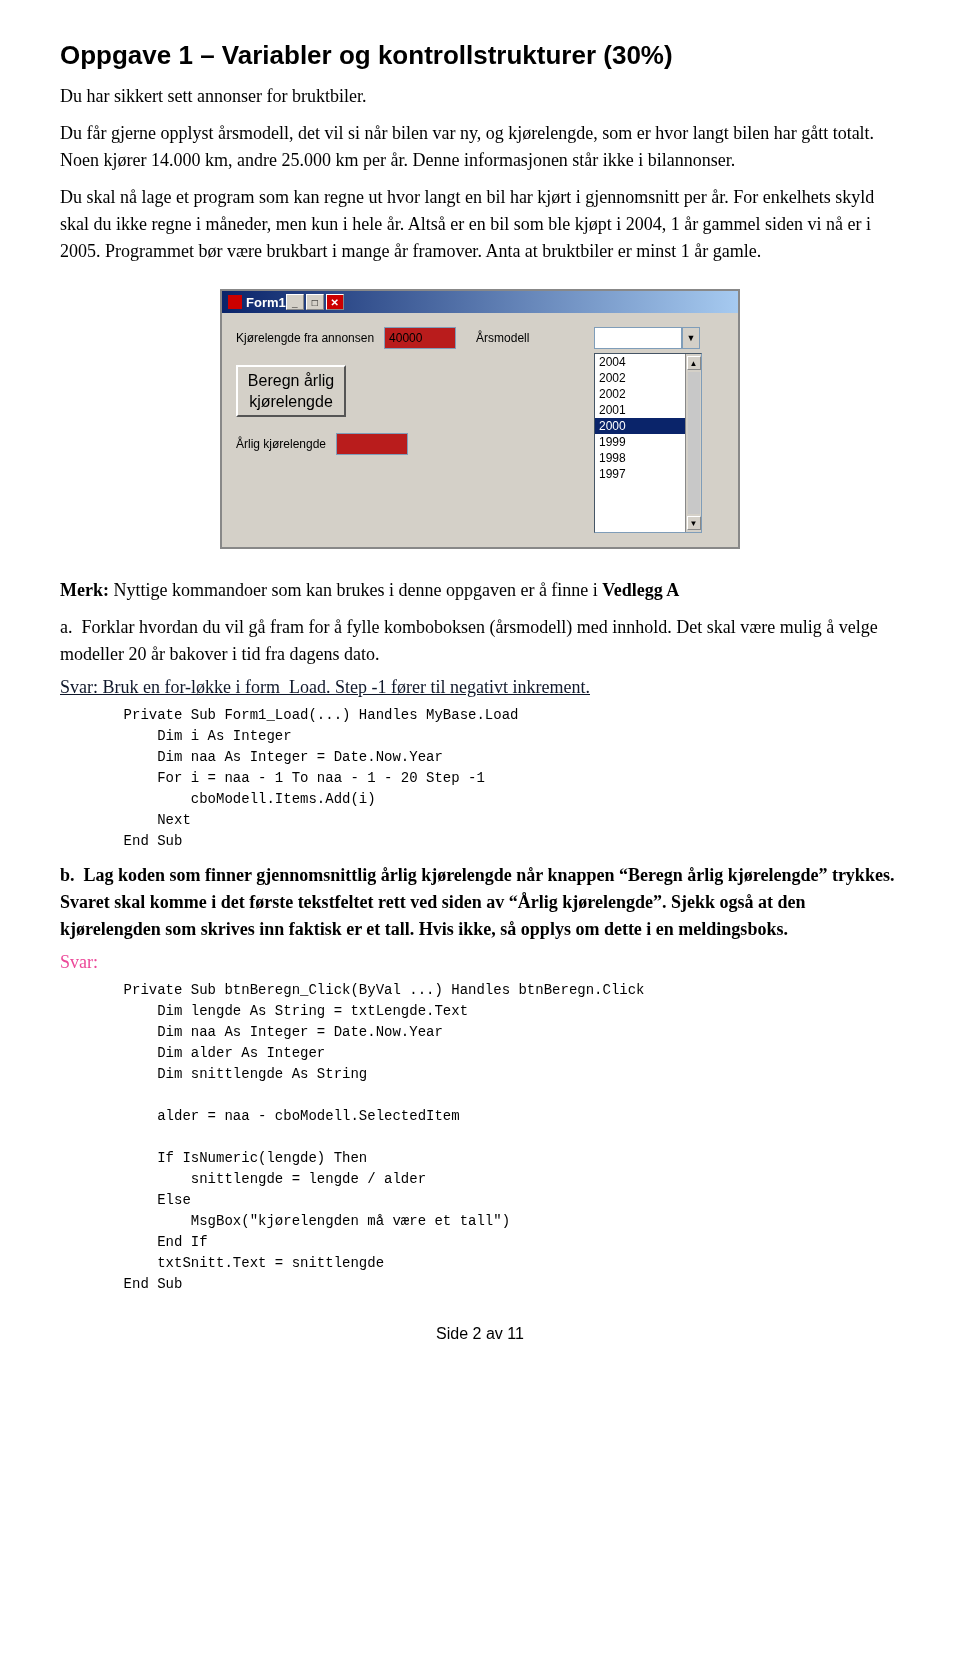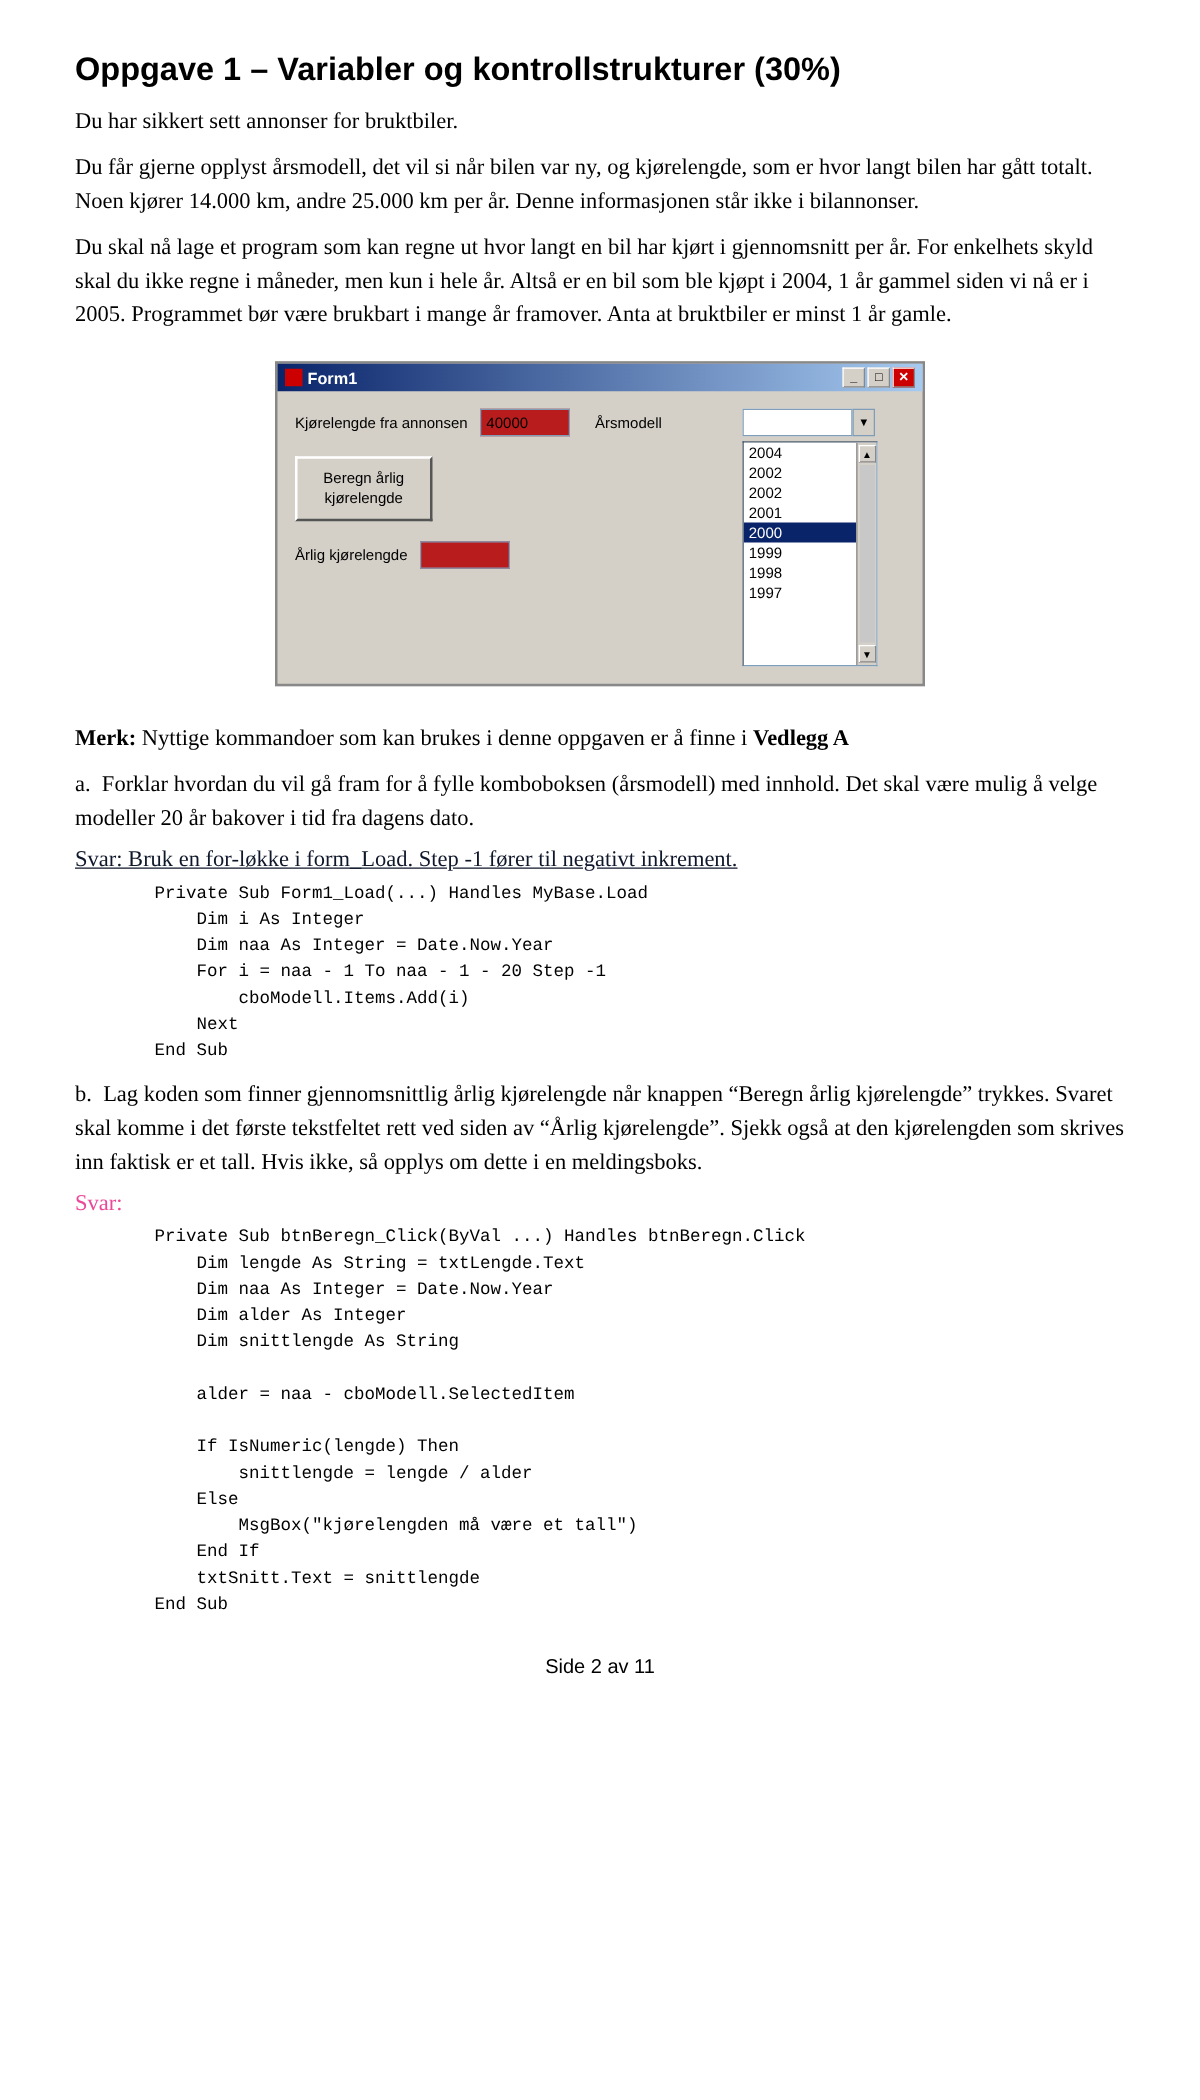--- a/index.html
+++ b/index.html
@@ -33,21 +33,20 @@
       width: 520px;
       font-family: "Tahoma", Arial, sans-serif;
       font-size: 13px;
     }
     .win-titlebar {
       background: linear-gradient(to right, #0a246a, #a6caf0);
       color: #fff;
       padding: 3px 6px;
       display: flex;
       align-items: center;
-      justify-content: space-between;
       font-size: 13px;
       font-weight: bold;
     }
     .win-titlebar-left {
       display: flex;
       align-items: center;
       gap: 4px;
     }
     .win-icon {
       width: 14px;
@@ -119,21 +118,21 @@
       cursor: pointer;
     }
     .win-button {
       background: #d4d0c8;
       border: 2px solid;
       border-top-color: #fff;
       border-left-color: #fff;
       border-right-color: #555;
       border-bottom-color: #555;
       padding: 4px 8px;
-      font-size: 12px;
+      font-size: 16px;
       font-family: Tahoma, Arial, sans-serif;
       cursor: pointer;
       line-height: 1.3;
     }
     .listbox {
       border: 1px inset #7f9db9;
       background: #fff;
       width: 108px;
       height: 180px;
       overflow: hidden;
@@ -282,21 +281,21 @@
 <p style="margin-bottom:6px;line-height:1.5;">a.&nbsp; Forklar hvordan du vil gå fram for å fylle komboboksen (årsmodell) med innhold. Det skal være mulig å velge modeller 20 år bakover i tid fra dagens dato.</p>
 <p style="color:#0f172a;font-size:18px;margin-bottom:2px;text-decoration:underline;">Svar: Bruk en for-løkke i form_Load. Step -1 fører til negativt inkrement.</p>
 <div class="code-block">    Private Sub Form1_Load(...) Handles MyBase.Load
         Dim i As Integer
         Dim naa As Integer = Date.Now.Year
         For i = naa - 1 To naa - 1 - 20 Step -1
             cboModell.Items.Add(i)
         Next
     End Sub</div>
 
-<p style="margin-bottom:6px;line-height:1.5;">b.&nbsp; Lag koden som finner gjennomsnittlig årlig kjørelengde når knappen “Beregn årlig kjørelengde” trykkes. Svaret skal komme i det første tekstfeltet rett ved siden av “Årlig kjørelengde”. Sjekk også at den kjørelengden som skrives inn faktisk er et tall. Hvis ikke, så opplys om dette i en meldingsboks.</p>
+<p style="margin-bottom:6px;line-height:1.5;font-weight:bold;">b.&nbsp; Lag koden som finner gjennomsnittlig årlig kjørelengde når knappen “Beregn årlig kjørelengde” trykkes. Svaret skal komme i det første tekstfeltet rett ved siden av “Årlig kjørelengde”. Sjekk også at den kjørelengden som skrives inn faktisk er et tall. Hvis ikke, så opplys om dette i en meldingsboks.</p>
 <p style="color:#ec4899;font-size:18px;margin-bottom:2px;">Svar:</p>
 <div class="code-block">    Private Sub btnBeregn_Click(ByVal ...) Handles btnBeregn.Click
         Dim lengde As String = txtLengde.Text
         Dim naa As Integer = Date.Now.Year
         Dim alder As Integer
         Dim snittlengde As String
 
         alder = naa - cboModell.SelectedItem
 
         If IsNumeric(lengde) Then

